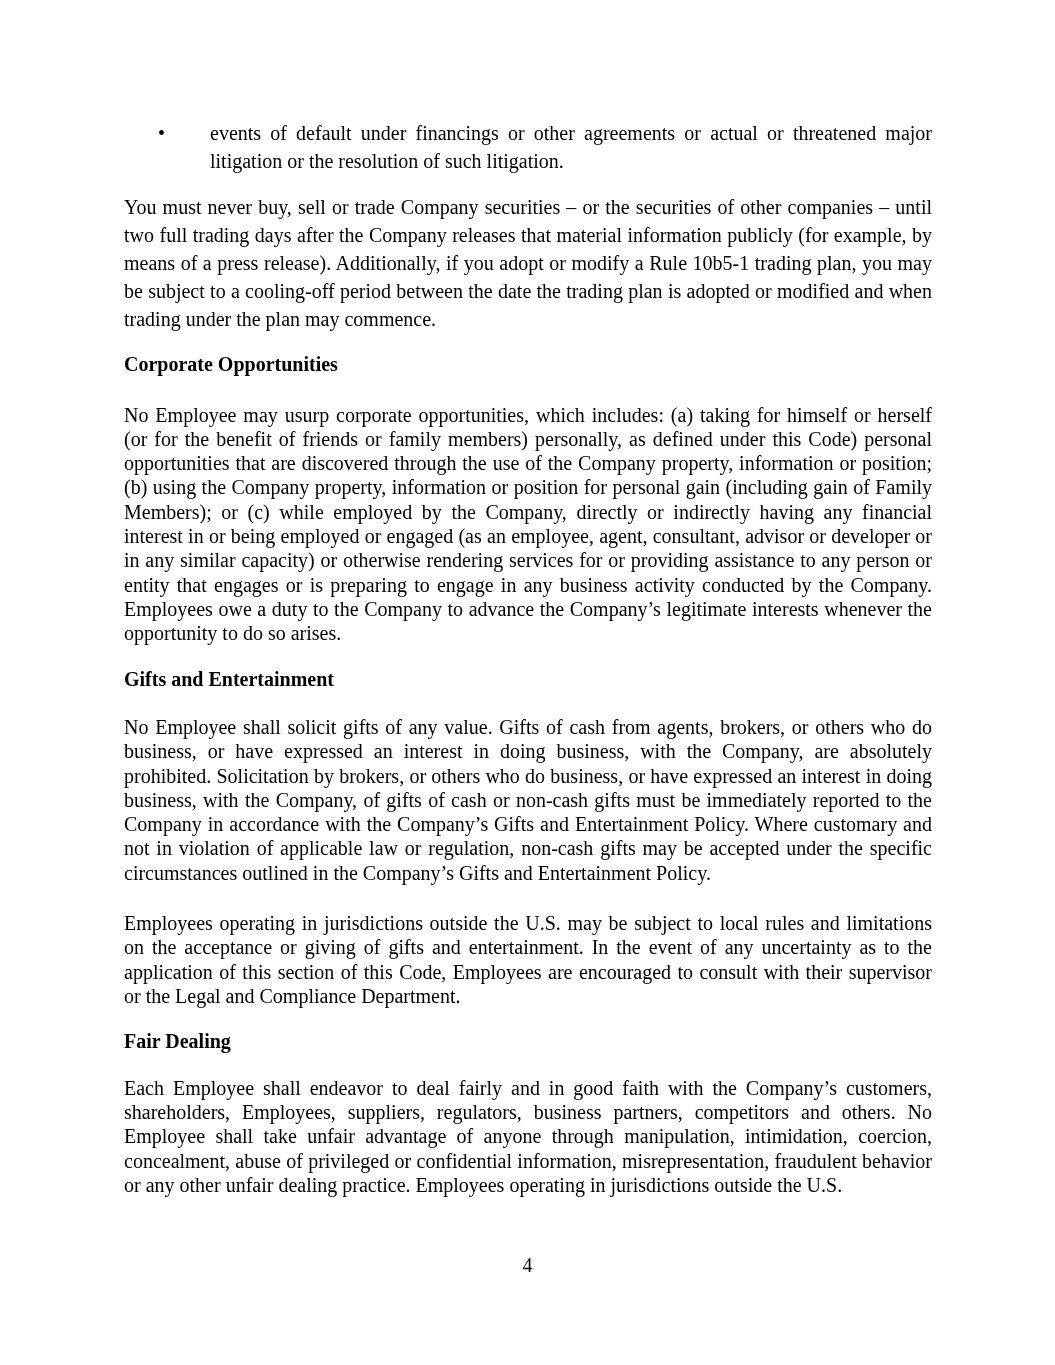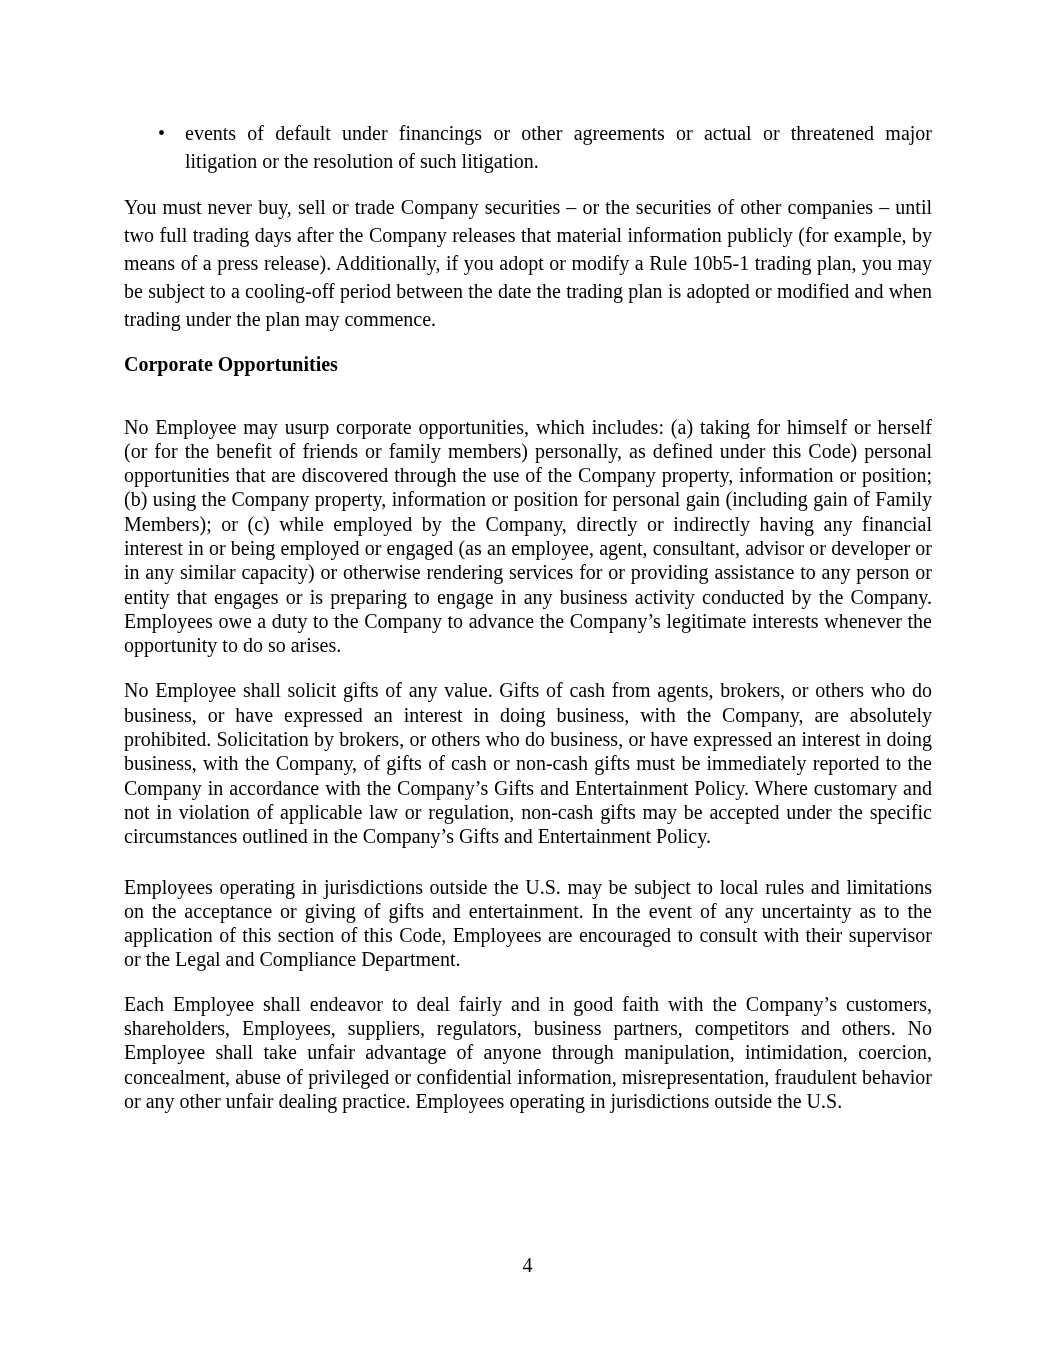--- a/index.html
+++ b/index.html
@@ -38,30 +38,31 @@
   .bullet-marker {
     flex: none;
     width: 27px;
     margin-left: 34px;
     line-height: 27.5px;
   }
   .bullet-text {
     flex: 1;
     text-align: justify;
     line-height: 27.5px;
+    margin-left: 25px;
   }
 
   .para-trading   { margin-bottom: 18px; }
   .para-insider   { margin-bottom: 17px; }
   .heading {
     font-weight: bold;
     text-align: left;
     line-height: 27.5px;
   }
-  .heading-corporate { margin-bottom: 36px; }
+  .heading-corporate { margin-bottom: 24px; }
   .para-corporate    { margin-bottom: 21px; }
   .heading-gifts     { margin-bottom: 21px; }
   .para-gifts-1      { margin-bottom: 26px; }
   .para-gifts-2      { margin-bottom: 20px; }
   .heading-fair      { margin-bottom: 20px; }
   .para-fair         { margin-bottom: 12px; }
 
   .footer {
     position: absolute;
     left: 0;
@@ -82,24 +83,26 @@
       <span class="bullet-text">events of default under financings or other agreements or actual or threatened major litigation or the resolution of such litigation.</span>
     </div>
 
     <p class="block lh-loose para-trading">You must never buy, sell or trade Company securities – or the securities of other companies – until two full trading days after the Company releases that material information publicly (for example, by means of a press release). Additionally, if you adopt or modify a Rule 10b5-1 trading plan, you may be subject to a cooling-off period between the date the trading plan is adopted or modified and when trading under the plan may commence.</p>
 
 
     <p class="block heading heading-corporate">Corporate Opportunities</p>
 
     <p class="block lh-tight para-corporate">No Employee may usurp corporate opportunities, which includes: (a) taking for himself or herself (or for the benefit of friends or family members) personally, as defined under this Code) personal opportunities that are discovered through the use of the Company property, information or position; (b)  using the Company property, information or position for personal gain (including gain of Family Members); or (c) while employed by the Company, directly or indirectly having any financial interest in or being employed or engaged (as an employee, agent, consultant, advisor or developer or in any similar capacity) or otherwise rendering services for or providing assistance to any person or entity that engages or is preparing to engage in any business activity conducted by the Company. Employees owe a duty to the Company to advance the Company’s  legitimate interests whenever the opportunity to do so arises.</p>
 
+    <p class="block heading heading-gifts">Gifts and Entertainment</p>
 
     <p class="block lh-tight para-gifts-1">No Employee shall solicit gifts of any value.  Gifts of cash from agents, brokers, or others who do business, or have  expressed an interest in doing business, with the Company, are absolutely prohibited.  Solicitation by brokers, or others who do business, or have expressed an interest in doing business, with the Company, of gifts of cash or non-cash gifts must be immediately reported to the Company in accordance with the Company’s Gifts and Entertainment Policy. Where customary and not in violation of applicable law or regulation, non-cash gifts may be accepted under the specific circumstances outlined in the Company’s Gifts and Entertainment Policy.</p>
 
     <p class="block lh-tight para-gifts-2">Employees operating in jurisdictions outside the U.S. may be subject to local rules and limitations on the acceptance or giving of gifts and entertainment. In the event of any uncertainty as to the application of this section of this Code,  Employees are encouraged to consult with their supervisor or the Legal and Compliance Department.</p>
 
+    <p class="block heading heading-fair">Fair Dealing</p>
 
     <p class="block lh-tight para-fair">Each Employee shall endeavor to deal fairly and in good faith with  the Company’s customers, shareholders, Employees, suppliers, regulators, business partners, competitors and others. No Employee shall take unfair advantage of anyone through manipulation, intimidation, coercion, concealment, abuse of privileged or confidential information, misrepresentation, fraudulent behavior or any other unfair dealing practice. Employees operating in jurisdictions outside the U.S.</p>
 
   </div>
 
   <div class="footer">4</div>
 </div>
 
 </body></html>

